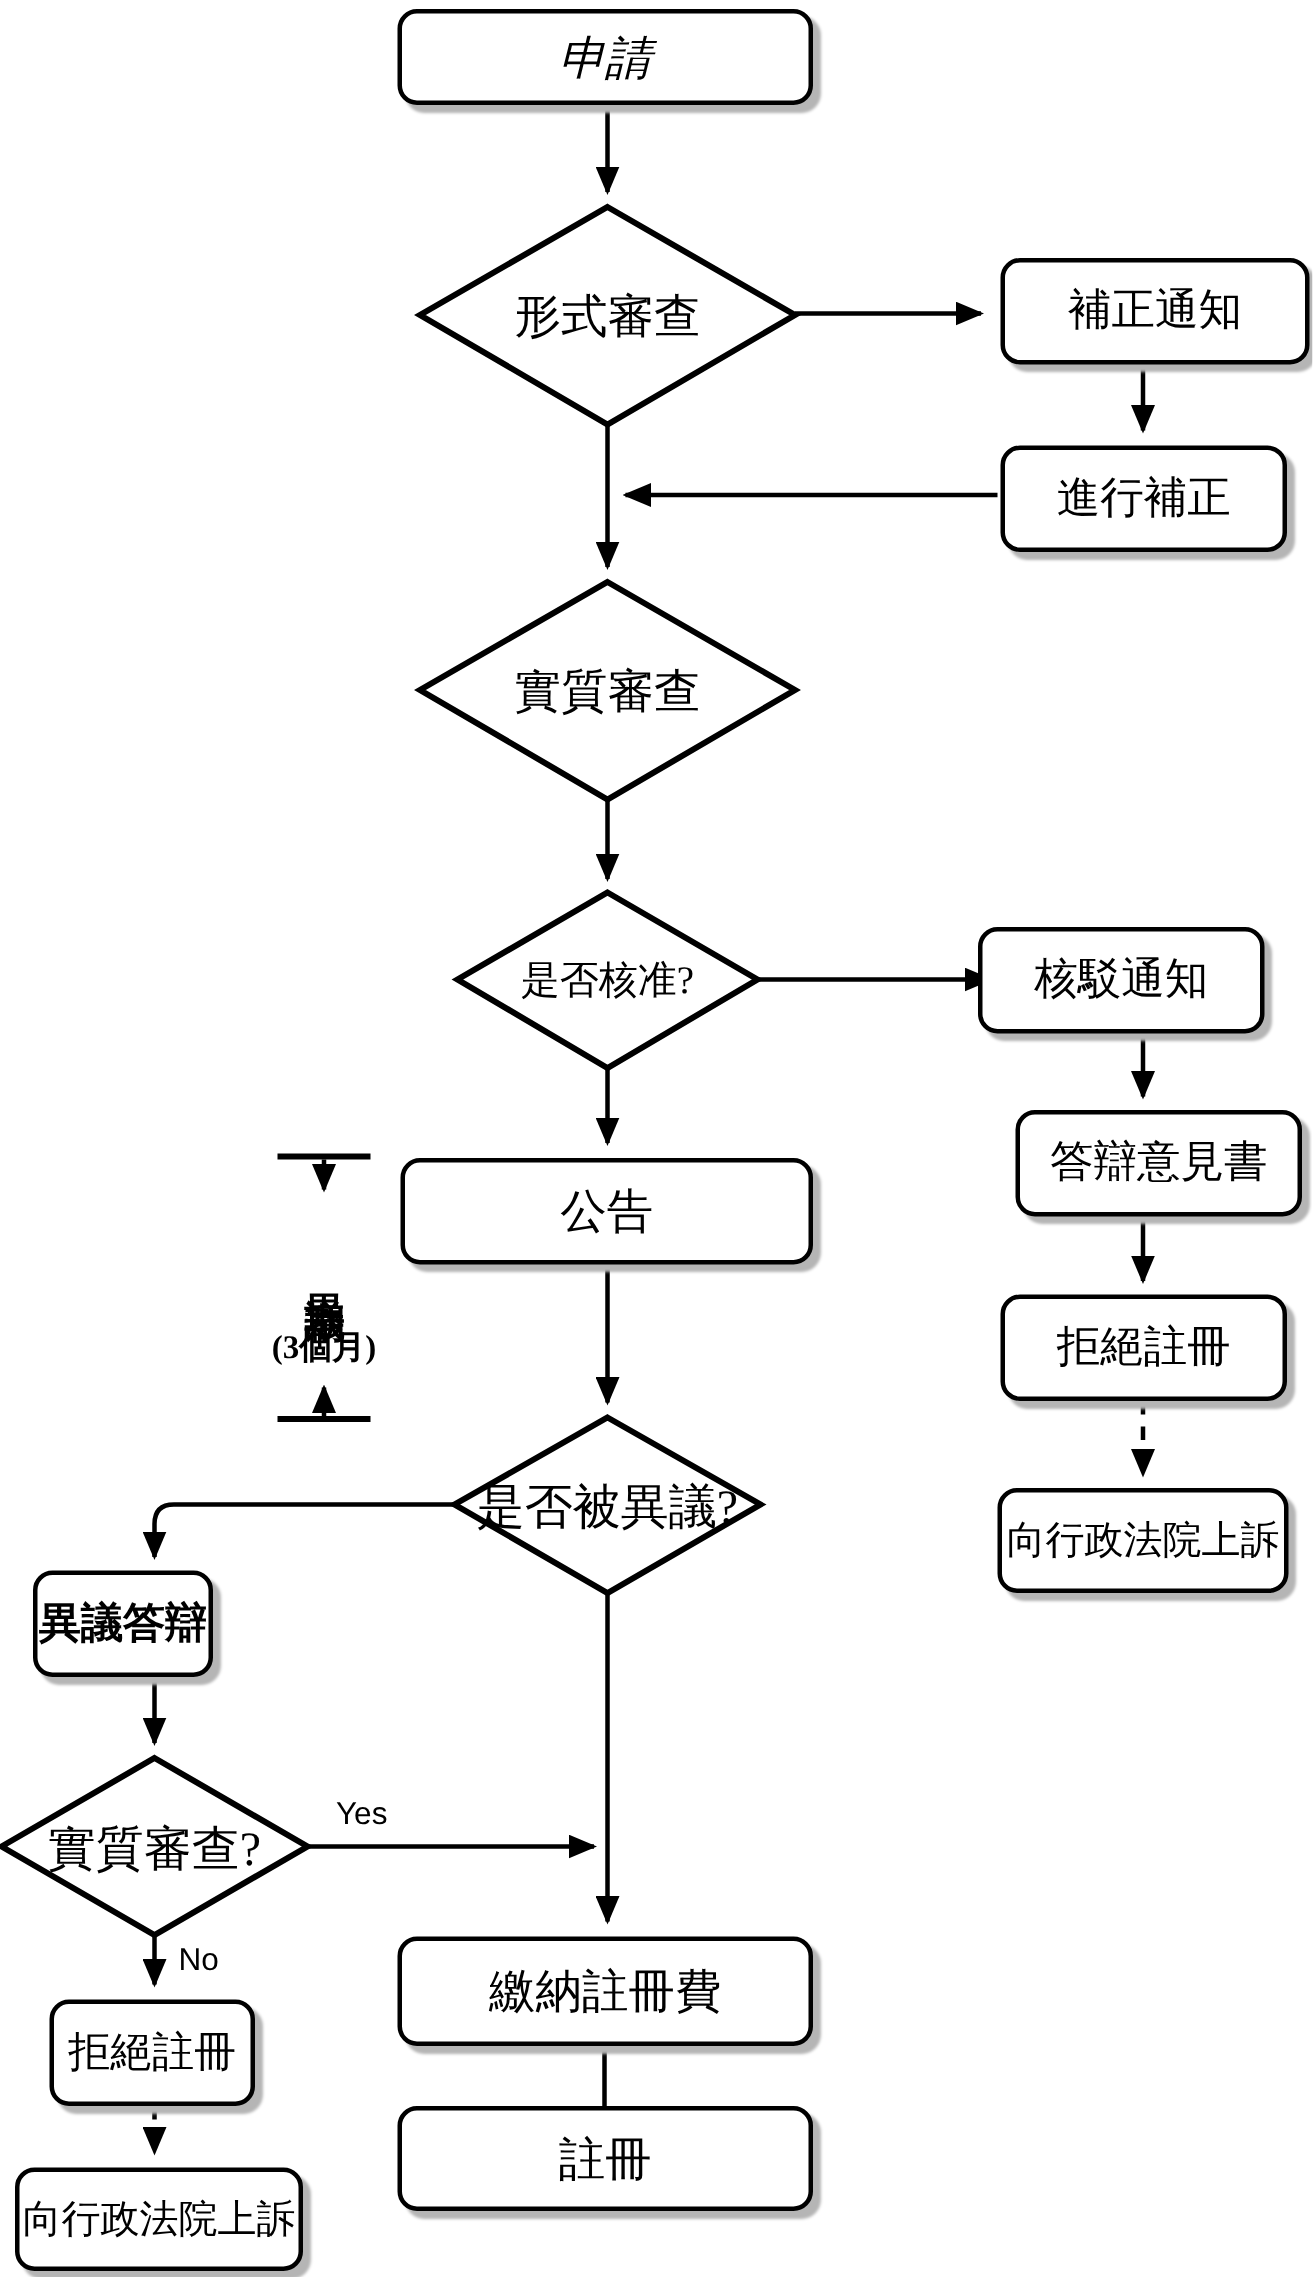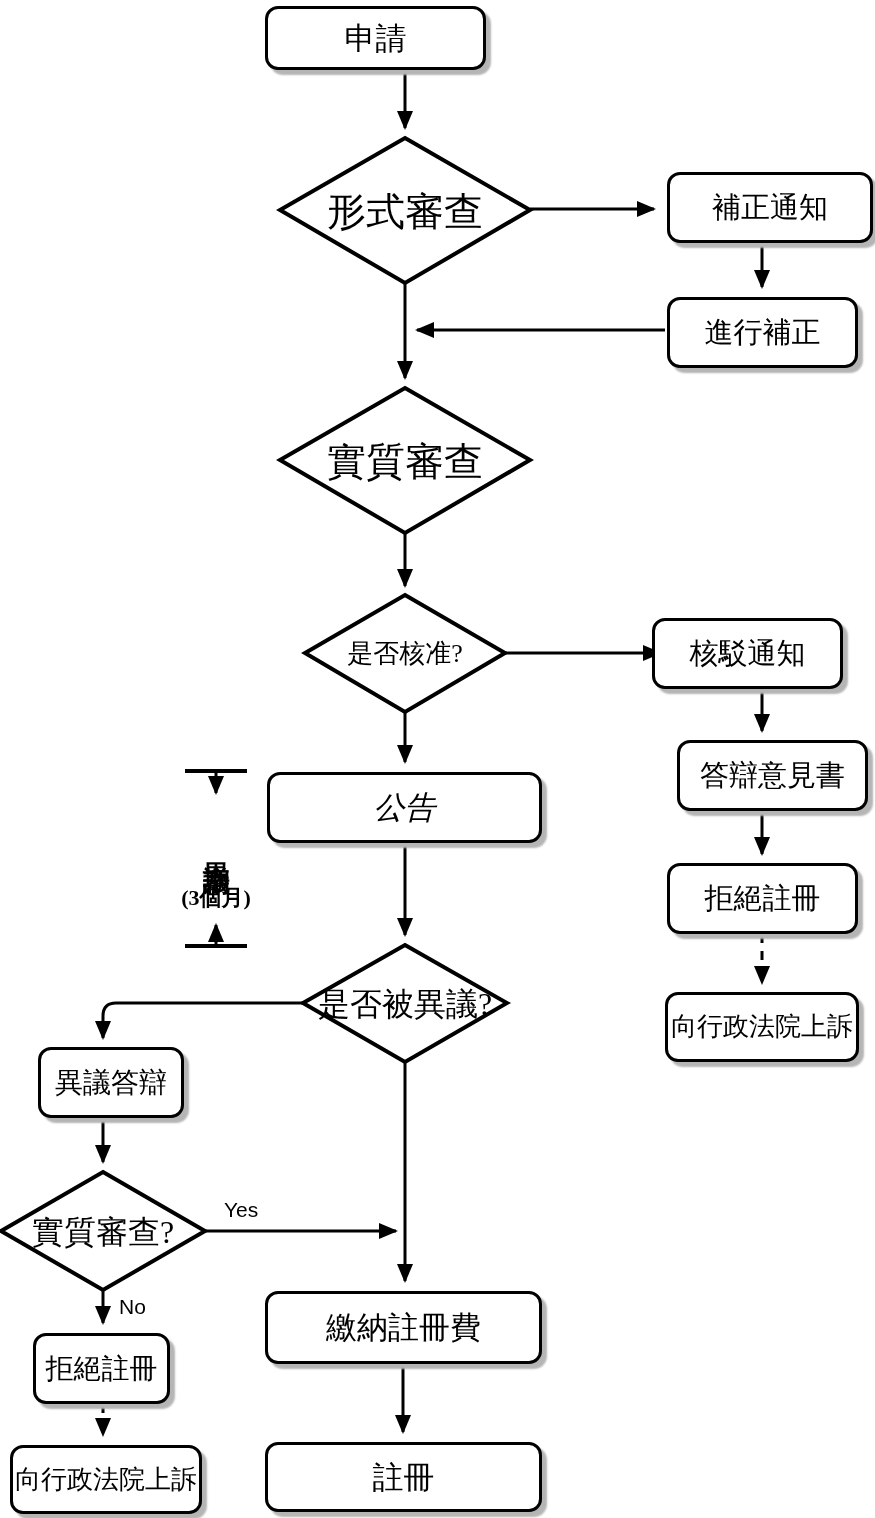--- a/index.html
+++ b/index.html
@@ -15,21 +15,21 @@
     border-radius:13px; box-shadow:5px 5px 2px #b5b5b5;
     display:flex; align-items:center; justify-content:center;
     font-size:29px; line-height:1; white-space:nowrap; box-sizing:border-box;
   }
   .node.big { font-size:31px; }
   .node.small7 { font-size:26px; }
   .dlabel {
     position:absolute; transform:translate(-50%,-50%);
     font-size:26px; line-height:1; white-space:nowrap;
   }
-  .dlabel.big { font-size:39px; }
+  .dlabel.big { font-size:31px; }
   .dlabel.q6 { font-size:32px; }
   .latin {
     position:absolute; font-family:"Liberation Sans","DejaVu Sans",sans-serif;
     font-size:21px; line-height:1;
   }
   .vtext {
     position:absolute; left:216px; top:845px; transform:translate(-50%,-50%);
     writing-mode:vertical-rl; text-orientation:upright;
     font-size:27px; letter-spacing:3px; font-weight:bold; line-height:1;
   }
@@ -80,45 +80,45 @@
     <polygon class="diamond" points="405,595 505,653 405,712 305,653"></polygon>
     <polygon class="diamond" points="405,945 507,1003 405,1062 303,1003"></polygon>
     <polygon class="diamond" points="103,1172 205,1231 103,1290 1,1231"></polygon>
 
     <path class="annline" d="M185 771 H247"></path>
     <path class="edge" d="M216 773 V793" marker-end="url(#ah)"></path>
     <path class="edge" d="M216 945 V925" marker-end="url(#ah)"></path>
     <path class="annline" d="M185 946 H247"></path>
   </svg>
 
-  <div class="node big" style="left:265px; top:6px; width:221px; height:64px;">申請</div>
+  <div class="node big" style="left:265px; top:6px; width:277px; height:64px;font-style:italic;">申請</div>
 
   <div class="node" style="left:667px; top:172px; width:206px; height:71px;">補正通知</div>
 
   <div class="node" style="left:667px; top:297px; width:191px; height:71px;">進行補正</div>
 
   <div class="node" style="left:652px; top:618px; width:191px; height:71px;">核駁通知</div>
 
   <div class="node" style="left:667px; top:740px; width:191px; height:71px;margin-left:10px;">答辯意見書</div>
 
   <div class="node" style="left:667px; top:863px; width:191px; height:71px;">拒絕註冊</div>
 
   <div class="node small7" style="left:665px; top:992px; width:194px; height:70px;">向行政法院上訴</div>
 
-  <div class="node big" style="left:267px; top:772px; width:275px; height:71px;font-style:italic;">公告</div>
+  <div class="node big" style="left:267px; top:772px; width:275px; height:71px;">公告</div>
 
-  <div class="node" style="left:38px; top:1047px; width:146px; height:71px; font-size:28px;">異議答辯</div>
+  <div class="node" style="left:22px; top:1047px; width:120px; height:71px; font-size:28px;font-weight:bold;">異議答辯</div>
 
   <div class="node" style="left:33px; top:1333px; width:137px; height:71px; font-size:28px;">拒絕註冊</div>
 
   <div class="node small7" style="left:10px; top:1445px; width:192px; height:69px;">向行政法院上訴</div>
 
   <div class="node big" style="left:265px; top:1291px; width:277px; height:73px;">繳納註冊費</div>
 
-  <div class="node big" style="left:265px; top:1442px; width:277px; height:70px;">註冊</div>
+  <div class="node big" style="left:265px; top:1404px; width:277px; height:70px;">註冊</div>
 
   <div class="dlabel big" style="left:405px; top:211px;">形式審查</div>
   <div class="dlabel big" style="left:405px; top:461px;">實質審查</div>
   <div class="dlabel" style="left:405px; top:654px;">是否核准?</div>
   <div class="dlabel q6" style="left:405px; top:1004px;">是否被異議?</div>
   <div class="dlabel q6" style="left:103px; top:1232px;">實質審查?</div>
 
   <div class="latin" style="left:224px; top:1199px;">Yes</div>
   <div class="latin" style="left:119px; top:1296px;">No</div>
 

